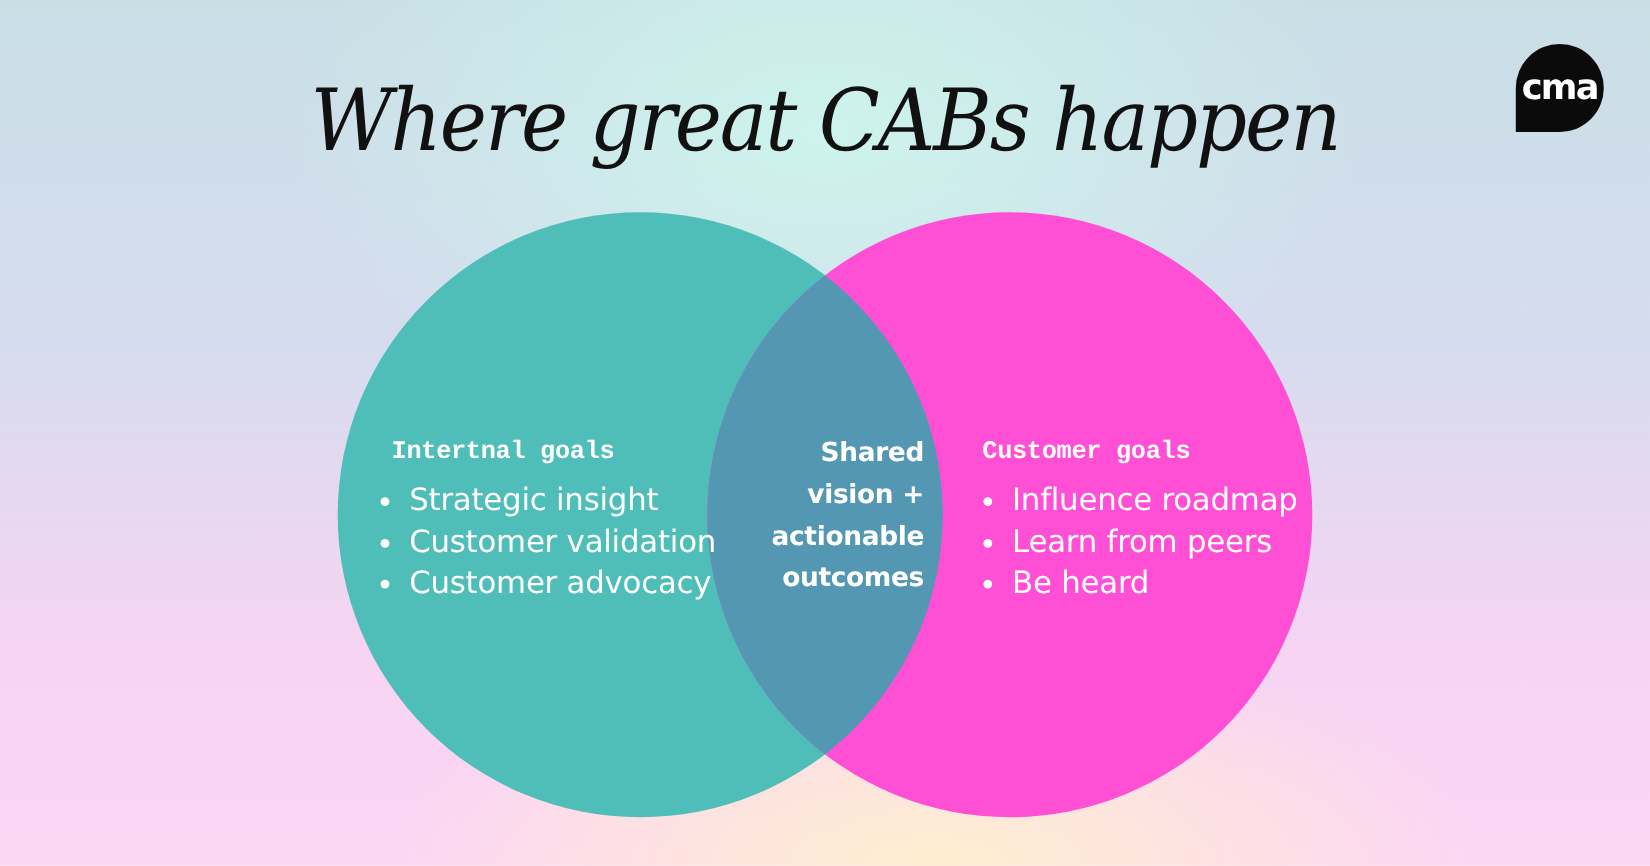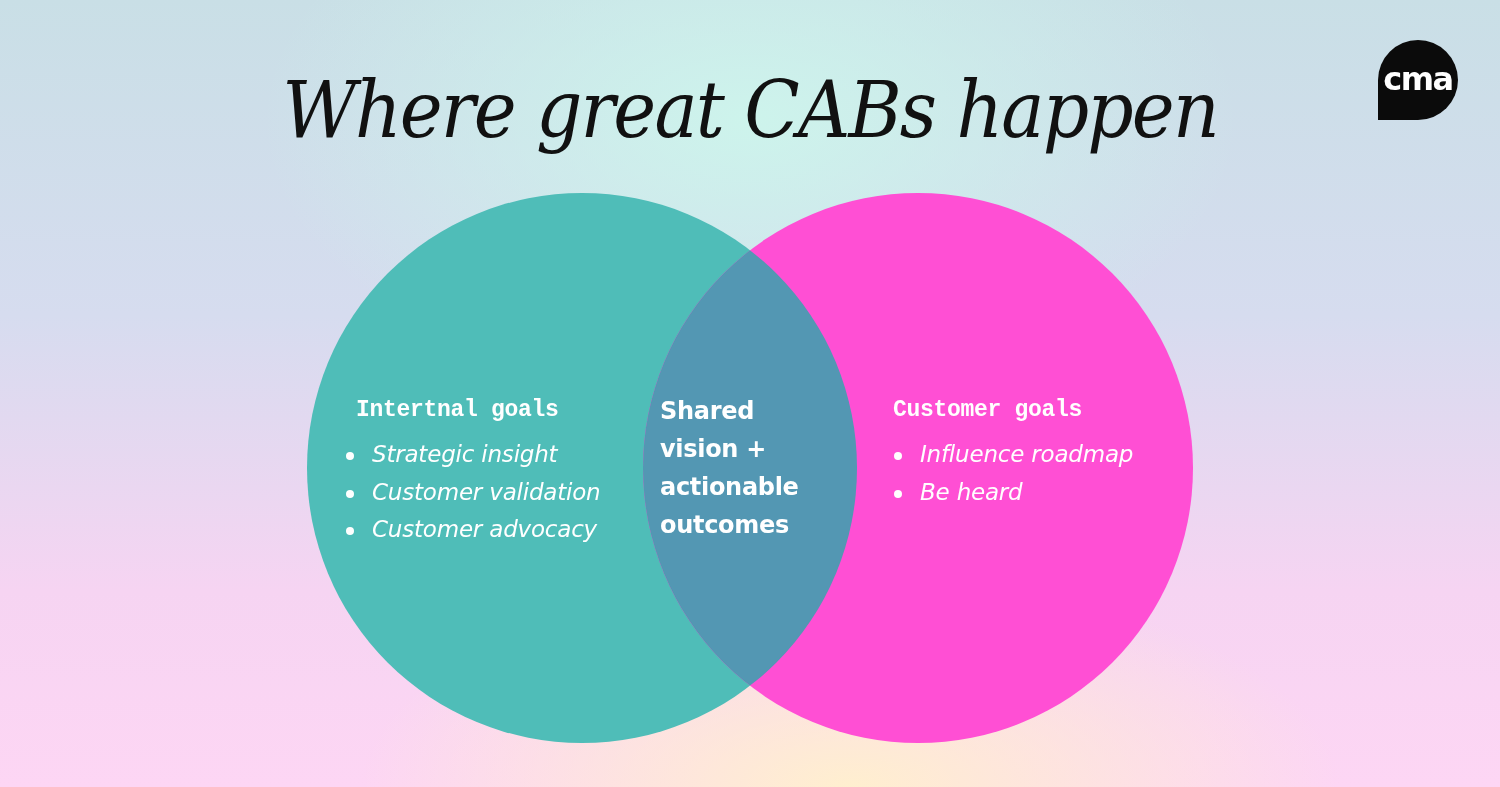--- a/index.html
+++ b/index.html
@@ -27,33 +27,33 @@
     font-size: 32px; letter-spacing: -1.5px; margin-top: -2px;
   }
   svg.venn { position: absolute; left: 0; top: 0; }
   .group { position: absolute; color: #fff; }
   .group h3 {
     margin: 0; font-family: Liberation Mono, monospace; font-weight: 700;
     font-size: 23px; line-height: 28px; letter-spacing: -0.3px;
   }
   .group ul { margin: 12px 0 0 0; padding: 0; list-style: none; }
   .group li {
-    position: relative; padding-left: 28px; font-size: 23px; line-height: 37.5px;
-    font-weight: 400; letter-spacing: -0.2px; font-style: italic;
+    position: relative; padding-left: 28px; font-size: 28px; line-height: 37.5px;
+    font-weight: 400; letter-spacing: -0.2px;
   }
   .group li .dot {
     position: absolute; left: 2px; top: 16px; width: 8px; height: 8px;
     border-radius: 50%; background: #fff;
   }
   .left-group { left: 344px; top: 396px; }
   .right-group { left: 892px; top: 396px; }
   .left-group h3 { padding-left: 12px; }
   .right-group h3 { padding-left: 1px; }
   .center-group {
-    position: absolute; left: 660px; width: 180px; top: 392px; text-align: left;
+    position: absolute; left: 660px; width: 180px; top: 392px; text-align: right;
     color: #fff; font-weight: 700; font-size: 24px; line-height: 38px; letter-spacing: -0.3px;
   }
   .center-group div { white-space: nowrap; }
 </style>
 </head>
 <body>
 
 <div class="title">Where great CABs happen</div>
 
 <div class="logo">
@@ -84,15 +84,16 @@
   <div>Shared</div>
   <div>vision +</div>
   <div>actionable</div>
   <div>outcomes</div>
 </div>
 
 <div class="group right-group">
   <h3>Customer goals</h3>
   <ul>
     <li><span class="dot"></span><span>Influence roadmap</span></li>
+    <li><span class="dot"></span><span>Learn from peers</span></li>
     <li><span class="dot"></span><span>Be heard</span></li>
   </ul>
 </div>
 
 </body></html>

